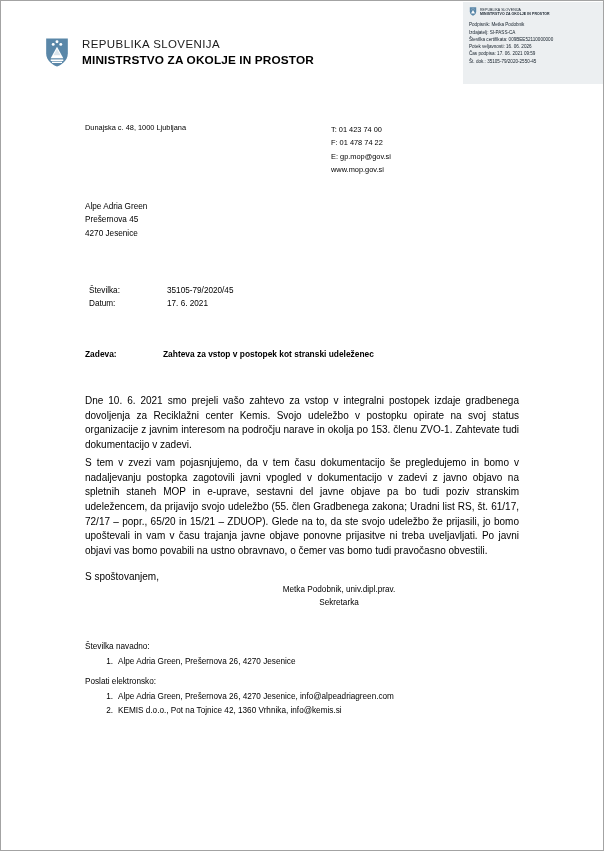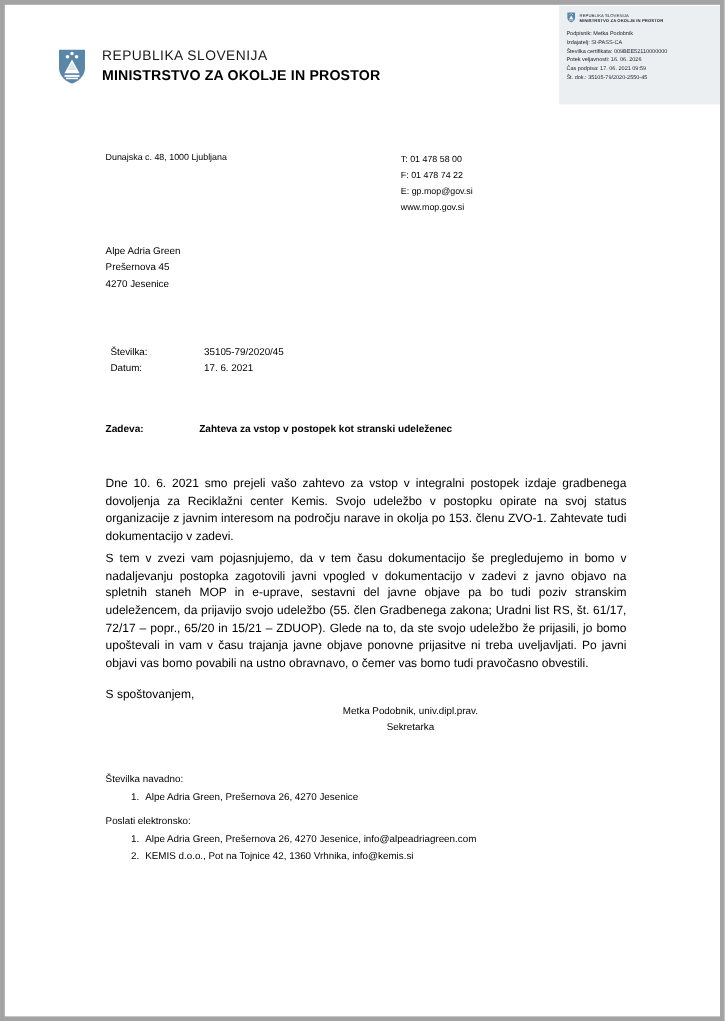--- a/index.html
+++ b/index.html
@@ -10,21 +10,21 @@
   }
   body {
     font-family: "Liberation Sans", sans-serif;
     color: #000000;
   }
   .page {
     position: relative;
     width: 604px;
     height: 851px;
     background: #ffffff;
-    border: 4px solid #a3a3a3;
+    border: 1px solid #a3a3a3;
     box-sizing: border-box;
     overflow: hidden;
   }
 
   
   .cert-box {
     position: absolute;
     top: 1px;
     left: 462px;
     width: 140px;
@@ -234,21 +234,21 @@
     </span>
     <span class="lh-text">
       <div class="lh-line1">REPUBLIKA SLOVENIJA</div>
       <div class="lh-line2">MINISTRSTVO ZA OKOLJE IN PROSTOR</div>
     </span>
   </div>
 
   <div class="addr-line">Dunajska c. 48, 1000 Ljubljana</div>
 
   <div class="contact">
-    <div>T: 01 478 58 00</div>
+    <div>T: 01 423 74 00</div>
     <div>F: 01 478 74 22</div>
     <div>E: gp.mop@gov.si</div>
     <div>www.mop.gov.si</div>
   </div>
 
   <div class="recipient">
     <div>Alpe Adria Green</div>
     <div>Prešernova 45</div>
     <div>4270 Jesenice</div>
   </div>

